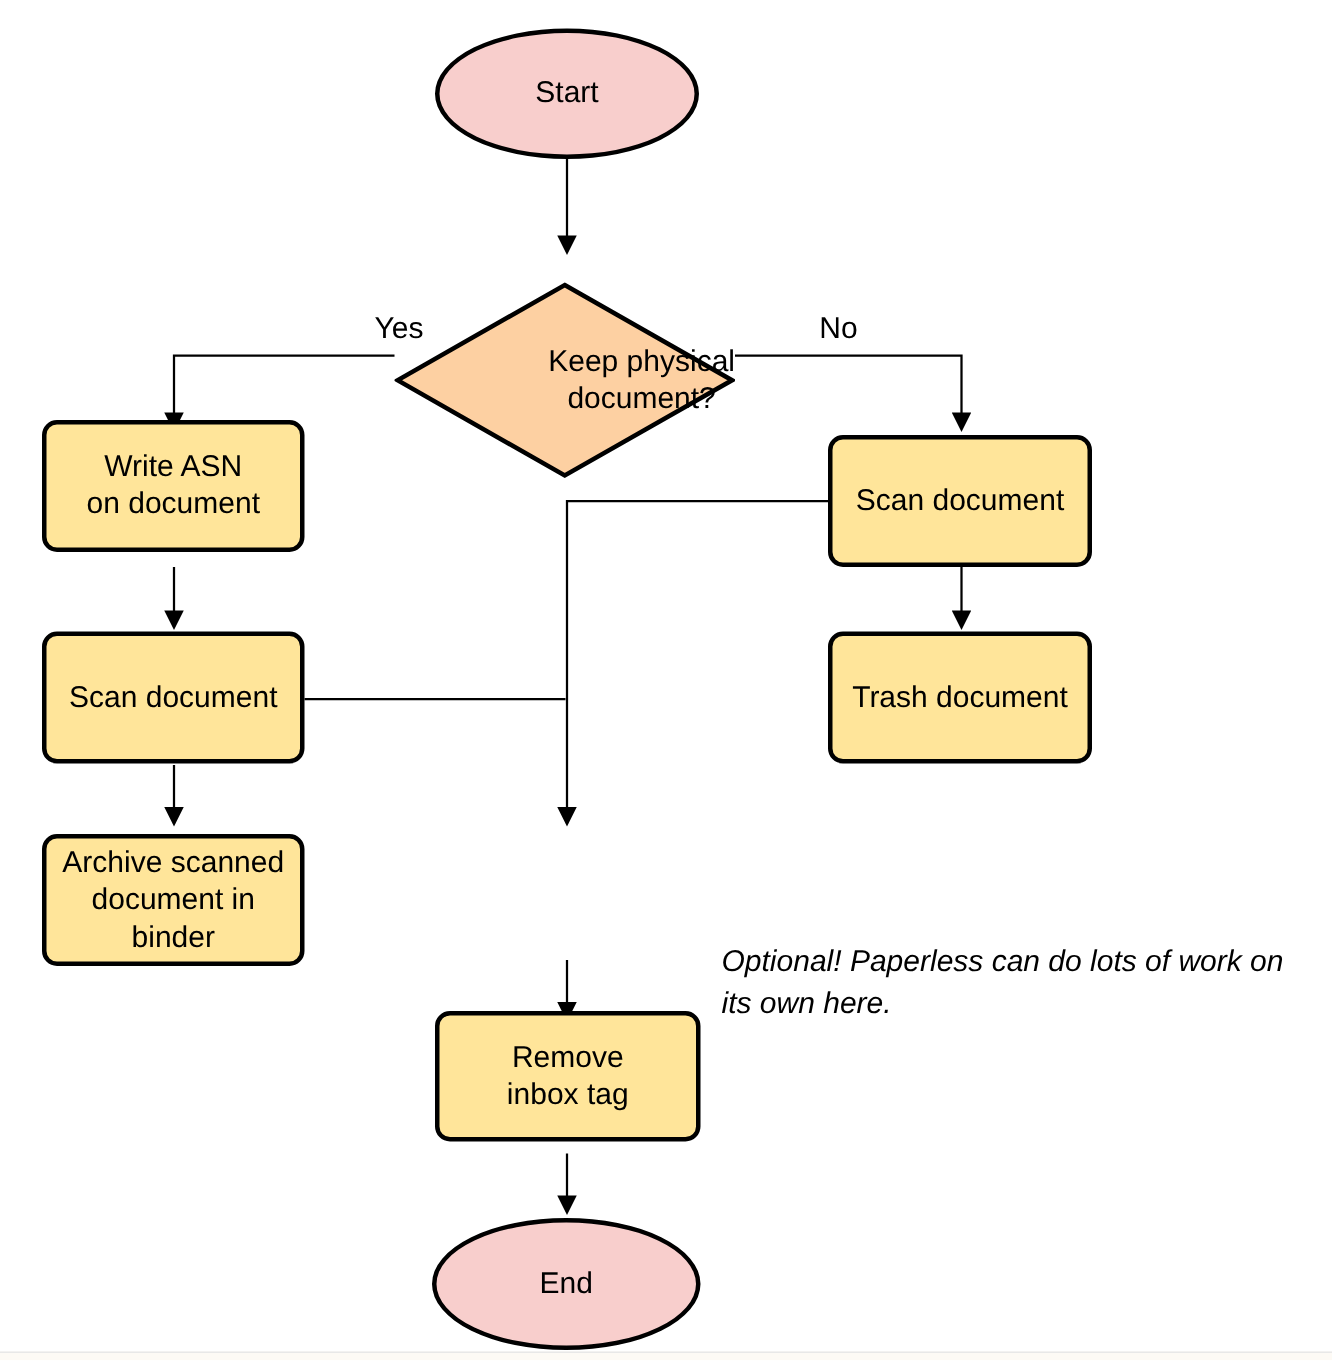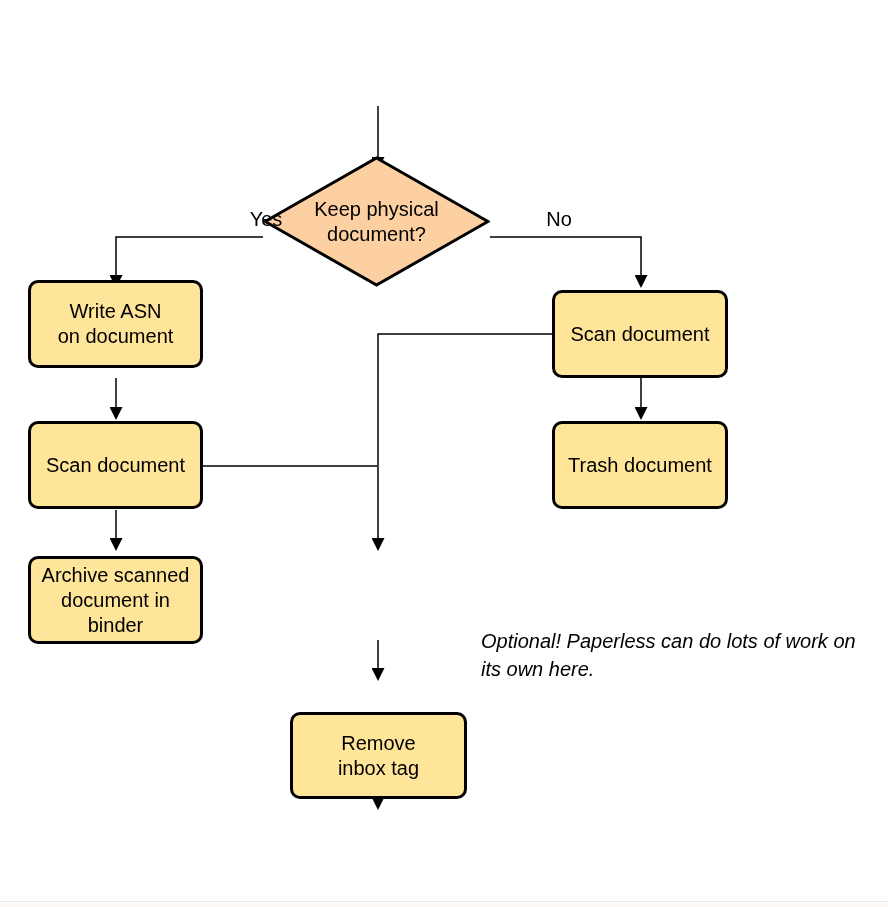--- a/index.html
+++ b/index.html
@@ -85,28 +85,28 @@
     position: absolute;
     left: 0;
     bottom: 0;
     width: 100%;
     height: 5px;
     background: #fdfaf5;
     border-top: 1px solid #e8e8e8;
   }
   
   .n-start   { left: 290px; top: 19px;  width: 176px; height: 87px; }
-  .n-decision{ left: 263px; top: 156px; width: 227px; height: 131px; }
+  .n-decision{ left: 263px; top: 188px; width: 227px; height: 131px; justify-content: flex-end; }
   .n-write   { left: 28px;  top: 280px; width: 175px; height: 88px; }
   .n-scan-l  { left: 28px;  top: 421px; width: 175px; height: 88px; }
   .n-archive { left: 28px;  top: 556px; width: 175px; height: 88px; }
   .n-scan-r  { left: 552px; top: 290px; width: 176px; height: 88px; }
   .n-trash   { left: 552px; top: 421px; width: 176px; height: 88px; }
   .n-tagging { left: 290px; top: 552px; width: 177px; height: 88px; }
-  .n-remove  { left: 290px; top: 712px; width: 177px; height: 87px; }
+  .n-remove  { left: 290px; top: 674px; width: 177px; height: 87px; }
   .n-end     { left: 288px; top: 812px; width: 179px; height: 88px; }
   .l-yes { left: 204px; top: 208px; }
   .l-no  { left: 497px; top: 208px; }
 </style>
 </head>
 <body>
 
 <div class="canvas">
 
   <svg class="edges" viewBox="0 0 888 907" aria-hidden="true">
@@ -120,20 +120,23 @@
     <path class="edge" d="M490,237 H641 V286" marker-end="url(#arrow)"></path>
     <path class="edge" d="M116,378 V418" marker-end="url(#arrow)"></path>
     <path class="edge" d="M116,510 V549" marker-end="url(#arrow)"></path>
     <path class="edge" d="M641,378 V418" marker-end="url(#arrow)"></path>
     <path class="edge" d="M552,334 H378 V549" marker-end="url(#arrow)"></path>
     <path class="edge" d="M203,466 H377"></path>
     <path class="edge" d="M378,640 V679" marker-end="url(#arrow)"></path>
     <path class="edge" d="M378,769 V808" marker-end="url(#arrow)"></path>
   </svg>
 
+  <div class="node terminal n-start">
+    <span>Start</span>
+  </div>
 
   <div class="node decision n-decision">
     <svg width="227" height="131" viewBox="0 0 227 131" aria-hidden="true">
       <polygon points="113.5,2 225,65.5 113.5,129 2,65.5" fill="var(--decision-fill, #fdd0a2)" stroke="var(--node-stroke, #000000)" stroke-width="3"></polygon>
     </svg>
     <span class="decision-label">Keep physical
 document?</span>
   </div>
 
   <div class="node process n-write">
@@ -158,20 +161,23 @@
   <div class="node process n-trash">
     <span>Trash document</span>
   </div>
 
 
   <div class="node process n-remove">
     <span>Remove
 inbox tag</span>
   </div>
 
+  <div class="node terminal n-end">
+    <span>End</span>
+  </div>
 
   <span class="edge-label l-yes">Yes</span>
   <span class="edge-label l-no">No</span>
 
   <div class="note">Optional! Paperless can do lots of work on
 its own here.</div>
 
   <div class="bottom-strip"></div>
 </div>
 

